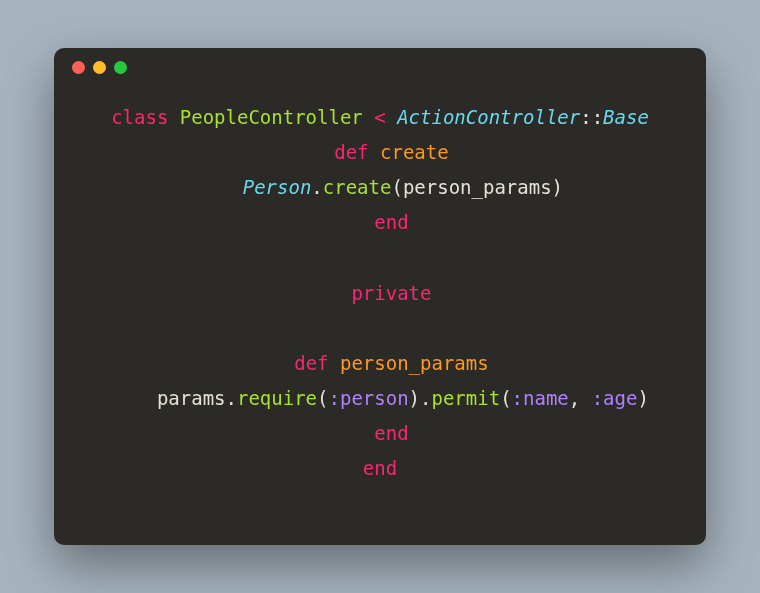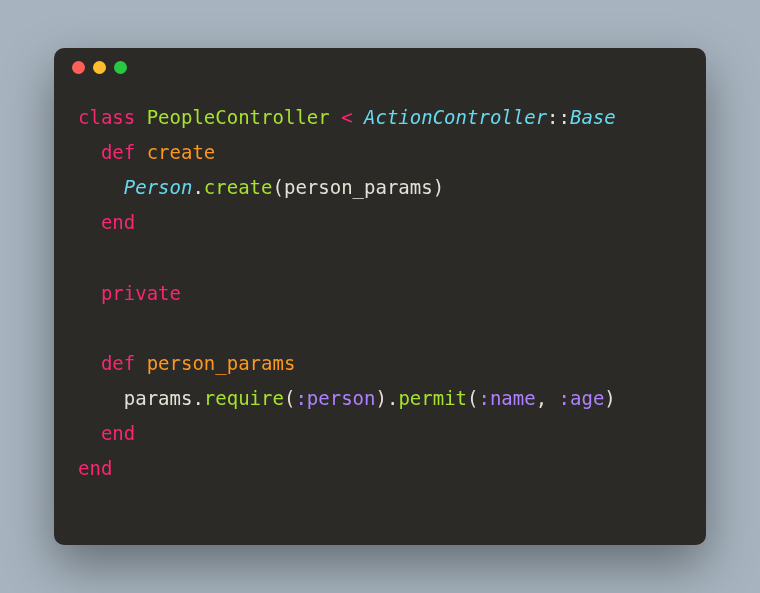--- a/index.html
+++ b/index.html
@@ -1,18 +1,19 @@
 <!DOCTYPE html>
 <html><head>
   <meta charset="utf-8">
   <style>
     * {
       margin: 0;
       padding: 0;
       box-sizing: border-box;
+      text-align: center;
     }
     body {
       width: 760px;
       height: 593px;
       background: #a7b4bf;
       display: flex;
       align-items: center;
       justify-content: center;
       font-family: 'SF Mono', 'Monaco', 'Menlo', 'Consolas', monospace;
     }

